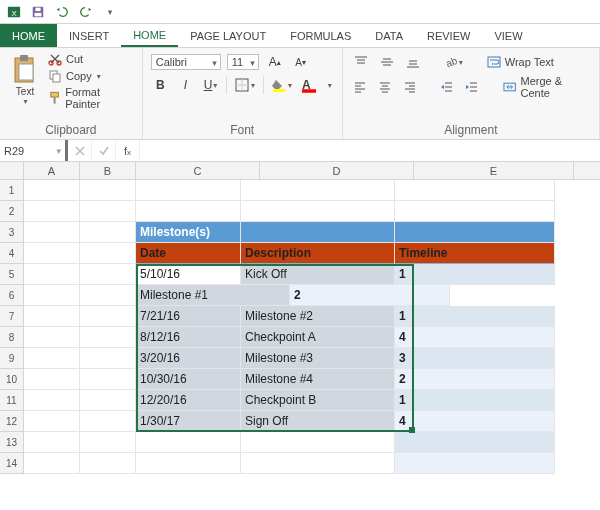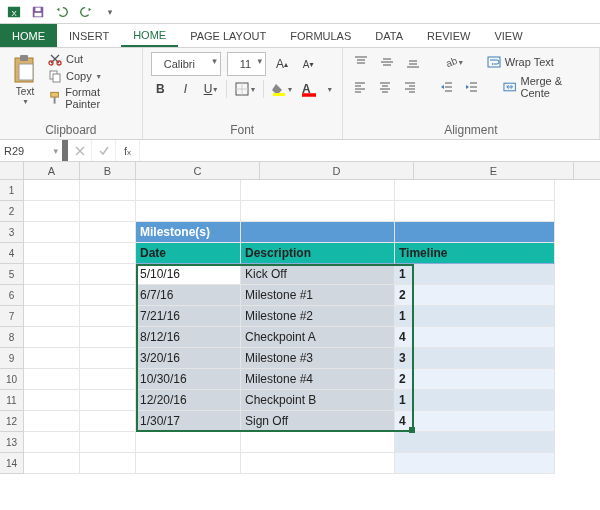--- a/index.html
+++ b/index.html
@@ -22,32 +22,32 @@
   .group-label { text-align:center; font-size:12px; color:#666; padding-top:2px; }
   .group-row { display:flex; align-items:center; gap:6px; }
   .group-rows { display:flex; flex-direction:column; gap:3px; }
 
   .paste-btn { display:flex; flex-direction:column; align-items:center; padding: 2px 4px; cursor:pointer; }
   .paste-btn svg { width:26px; height:30px; }
   .paste-btn span.lbl { font-size:10px; margin-top:2px; }
   .small-btn { display:flex; align-items:center; gap:4px; font-size:11px; cursor:pointer; color:#444; }
   .small-btn svg { width:14px; height:14px; }
 
-  .font-select { border:1px solid #c0c0c0; background:#fff; height:24px; padding:0 14px 0 12px; font-size:11px; position:relative; min-width:70px; display:flex; align-items:center; }
+  .font-select { border:1px solid #c0c0c0; background:#fff; height:16px; padding:0 14px 0 4px; font-size:11px; position:relative; min-width:70px; display:flex; align-items:center; }
   .font-select.small { min-width: 32px; }
   .font-select::after { content:"▾"; position:absolute; right:3px; top:3px; font-size:9px; color:#666; }
 
   .icon-btn { width:20px; height:20px; display:flex; align-items:center; justify-content:center; cursor:pointer; }
   .icon-btn.wide { width:auto; padding:0 2px; gap:1px; }
   .icon-btn svg { width:14px; height:14px; }
   .caret { font-size:8px; color:#666; margin-left:1px; }
 
   
   .fbar { height: 22px; border-bottom: 1px solid #d4d4d4; display:flex; align-items:stretch; background:#fff; }
-  .namebox { width: 68px; border-right:6px solid #737373; display:flex; align-items:center; padding:0 4px; font-size:11px; position:relative; }
+  .namebox { width: 68px; border-right:3px solid #737373; display:flex; align-items:center; padding:0 4px; font-size:11px; position:relative; }
   .namebox::after { content:"▾"; position:absolute; right:4px; font-size:9px; color:#999; }
   .fb-btn { width:24px; display:flex; align-items:center; justify-content:center; border-right:1px solid #eee; color:#888; }
   .fb-btn svg { width:12px; height:12px; }
   .finput { flex:1; padding:0 6px; display:flex; align-items:center; }
 
   
   .sheet { position:relative; overflow:hidden; height: 348px; background:#fff; }
   .colheads { display:flex; height:18px; border-bottom:1px solid #d4d4d4; background:#f3f3f3; }
   .corner { width:24px; border-right:1px solid #d4d4d4; background:#f3f3f3; }
   .ch { border-right:1px solid #d4d4d4; display:flex; align-items:center; justify-content:center; font-size:11px; color:#555; }
@@ -55,21 +55,21 @@
   .ch.C { width:124px; } .ch.D { width:154px; } .ch.E { width:160px; }
 
   .rows { display:flex; flex-direction:column; }
   .row { display:flex; height:21px; }
   .rh { width:24px; border-right:1px solid #d4d4d4; border-bottom:1px solid #d4d4d4; background:#f3f3f3; display:flex; align-items:center; justify-content:center; font-size:10px; color:#555; }
   .cell { border-right:1px solid #e5e5e5; border-bottom:1px solid #e5e5e5; padding:0 4px; display:flex; align-items:center; font-size:12px; color:#222; overflow:hidden; white-space:nowrap; }
   .cA { width:56px; } .cB { width:56px; } .cC { width:105px; } .cD { width:154px; } .cE { width:160px; }
 
   
   .tbl-title { background:#5b9bd5; color:#fff; font-weight:bold; }
-  .tbl-head { font-weight:bold; background:#14b8a6; border-bottom:1px solid #8faadc !important; }
+  .tbl-head { font-weight:bold; background:#c2410c; border-bottom:1px solid #8faadc !important; }
   .band-e-dark { background:#dce6f1; }
   .band-e-light { background:#eaf1fa; }
   .sel-overlay { background: rgba(120,140,160,0.35); }
   .sel-topleft { background:#fff !important; }
 
   
   .selection-box {
     position:absolute;
     border:2px solid #217346;
     pointer-events:none;
@@ -389,21 +389,20 @@
         <div class="cell cA"></div>
         <div class="cell cB"></div>
         <div class="cell cC sel-overlay sel-topleft">5/10/16</div>
         <div class="cell cD sel-overlay">Kick Off</div>
         <div class="cell cE band-e-dark" style="font-weight: bold;">1</div>
       </div>
       <div class="row">
         <div class="rh">6</div>
         <div class="cell cA"></div>
         <div class="cell cB"></div>
-        <div class="cell cC sel-overlay">6/7/16</div>
         <div class="cell cD sel-overlay">Milestone #1</div>
         <div class="cell cE band-e-light" style="font-weight: bold;">2</div>
       </div>
       <div class="row">
         <div class="rh">7</div>
         <div class="cell cA"></div>
         <div class="cell cB"></div>
         <div class="cell cC sel-overlay">7/21/16</div>
         <div class="cell cD sel-overlay">Milestone #2</div>
         <div class="cell cE band-e-dark" style="font-weight: bold;">1</div>

